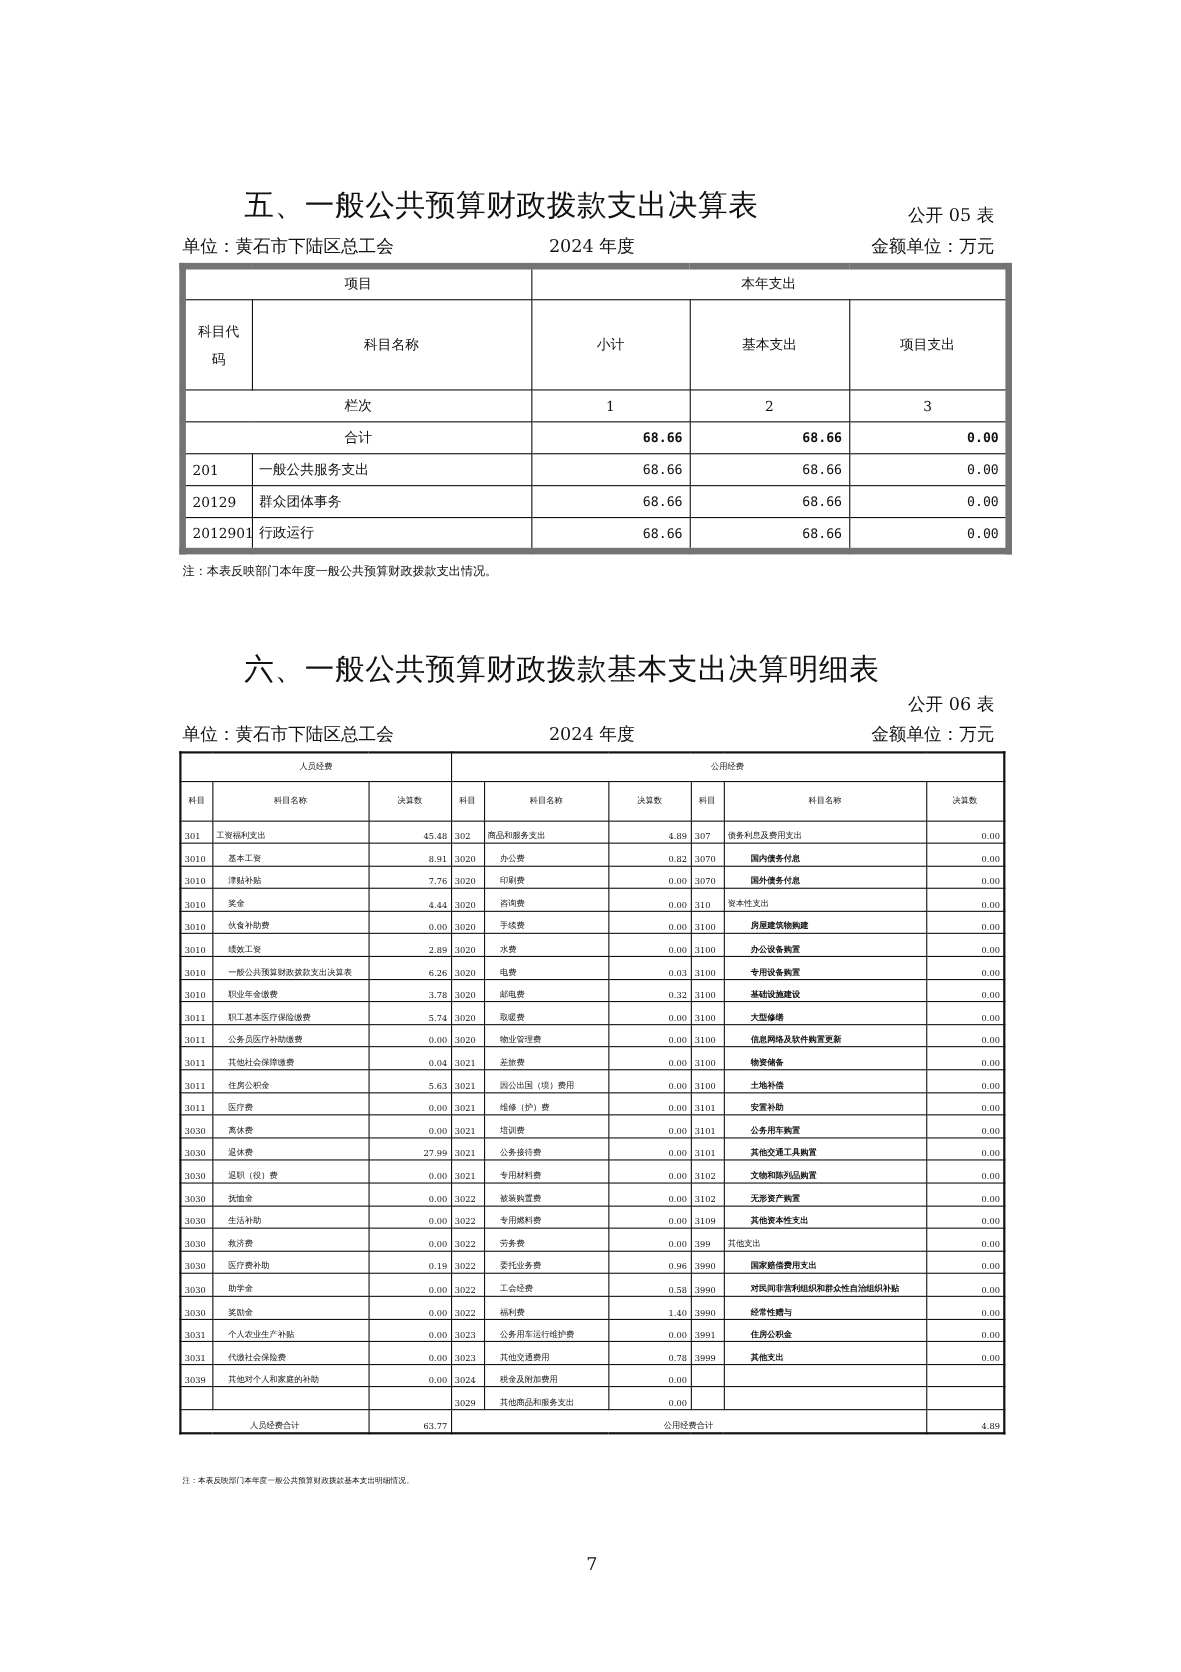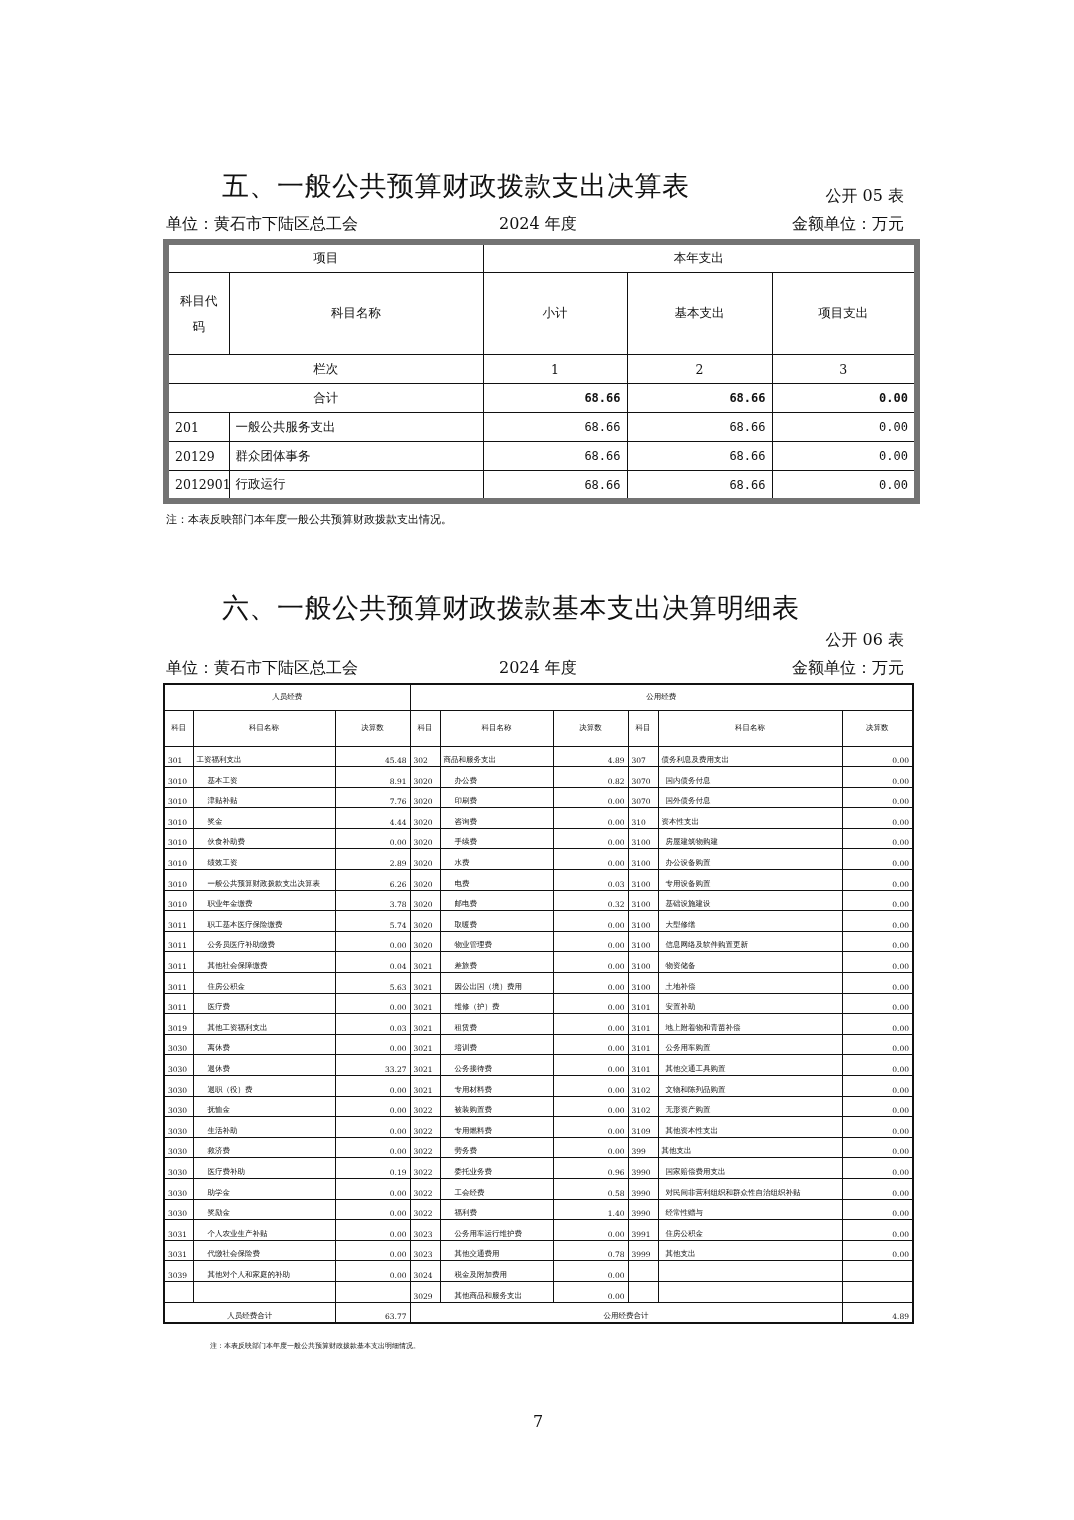--- a/index.html
+++ b/index.html
@@ -2,36 +2,36 @@
 <html><head>
 <meta charset="utf-8">
 <style>
   html, body { margin: 0; padding: 0; background: #ffffff; }
   body { width: 1074px; height: 1520px; position: relative; overflow: hidden;
          font-family: "DejaVu Serif", "Liberation Serif", serif; color: #111; }
   .abs { position: absolute; }
   .title { font-family: "DejaVu Sans", "Liberation Sans", sans-serif; font-size: 27px; font-weight: normal; letter-spacing: 0.5px; white-space: nowrap; }
   .meta { font-size: 16px; white-space: nowrap; }
   .note { font-size: 11px; white-space: nowrap; }
-  .note-small { font-size: 7px; white-space: nowrap; margin-left: 44px; }
+  .note-small { font-size: 7px; white-space: nowrap; }
   table { border-collapse: collapse; table-layout: fixed; }
   
   #t5 { left: 163px; top: 239px; width: 751px; border: 6px solid #737373; }
   #t5 td { border: 1.5px solid #111; font-size: 12.5px; padding: 0 6px; height: 27px; }
   #t5 .c { text-align: center; }
   #t5 .r { text-align: right; }
   #t5 .b { font-weight: bold; font-family: "DejaVu Sans Mono", "Liberation Mono", monospace; font-size: 12px; }
   #t5 .num { font-family: "DejaVu Sans Mono", "Liberation Mono", monospace; font-size: 12px; }
   
   #t6 { left: 163px; top: 683px; width: 751px; border: 2px solid #111; }
   #t6 td { border: 1.3px solid #111; font-size: 7.5px; padding: 0 3px; height: 18.6px; vertical-align: bottom; padding-bottom: 1px; white-space: nowrap; overflow: hidden; }
   #t6 td.hd { vertical-align: middle; text-align: center; padding-bottom: 0; }
   #t6 .r { text-align: right; }
   #t6 .ind { padding-left: 14px; }
-  #t6 .cname { padding-left: 7px; }
+  #t6 .cname { padding-left: 24px; font-weight: bold; }
   .page-number { font-size: 16px; }
 </style>
 </head>
 <body>
 
 <div class="abs title" style="left:222px; top:146px;margin-top:22px;">五、一般公共预算财政拨款支出决算表</div>
 <div class="abs meta" style="right:170px; top:186px;">公开 05 表</div>
 <div class="abs meta" style="left:166px; top:214px;">单位：黄石市下陆区总工会</div>
 <div class="abs meta" style="left:499px; top:214px;">2024 年度</div>
 <div class="abs meta" style="right:170px; top:214px;">金额单位：万元</div>
@@ -264,45 +264,34 @@
         <td class="ind">医疗费</td>
         <td class="r">0.00</td>
         <td>3021</td>
         <td class="ind">维修（护）费</td>
         <td class="r">0.00</td>
         <td>3101</td>
         <td class="cname ind">安置补助</td>
         <td class="r">0.00</td>
       </tr>
       <tr>
-        <td>3019</td>
-        <td class="ind">其他工资福利支出</td>
-        <td class="r">0.03</td>
-        <td>3021</td>
-        <td class="ind">租赁费</td>
-        <td class="r">0.00</td>
-        <td>3101</td>
-        <td class="cname ind">地上附着物和青苗补偿</td>
-        <td class="r">0.00</td>
-      </tr>
-      <tr>
         <td>3030</td>
         <td class="ind">离休费</td>
         <td class="r">0.00</td>
         <td>3021</td>
         <td class="ind">培训费</td>
         <td class="r">0.00</td>
         <td>3101</td>
         <td class="cname ind">公务用车购置</td>
         <td class="r">0.00</td>
       </tr>
       <tr>
         <td>3030</td>
         <td class="ind">退休费</td>
-        <td class="r">33.27</td>
+        <td class="r">27.99</td>
         <td>3021</td>
         <td class="ind">公务接待费</td>
         <td class="r">0.00</td>
         <td>3101</td>
         <td class="cname ind">其他交通工具购置</td>
         <td class="r">0.00</td>
       </tr>
       <tr>
         <td>3030</td>
         <td class="ind">退职（役）费</td>

